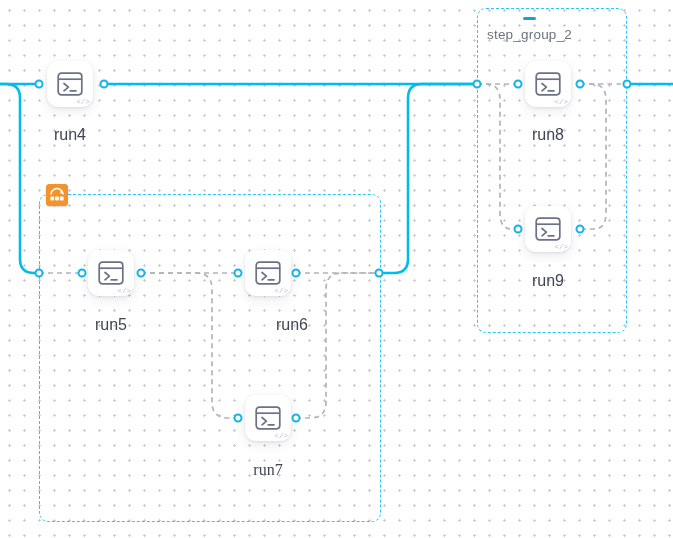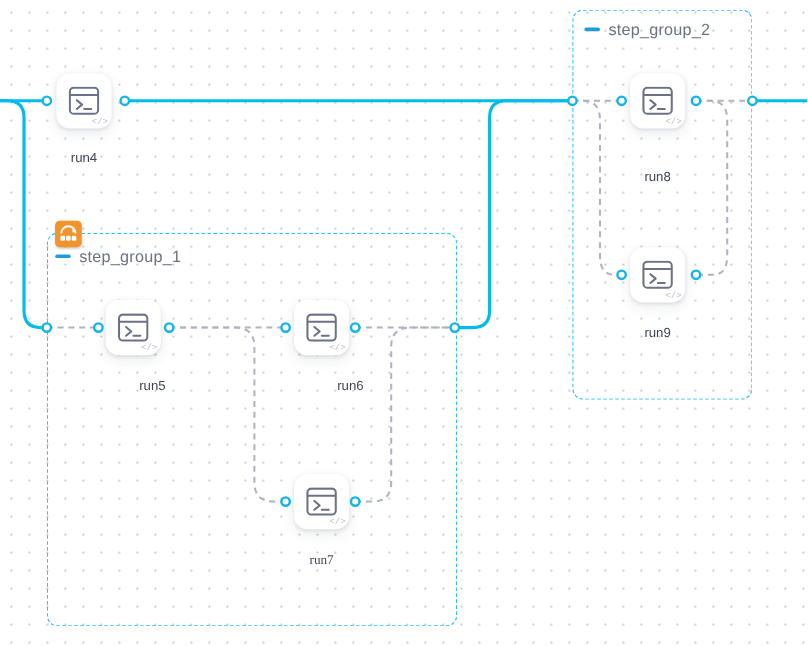--- a/index.html
+++ b/index.html
@@ -82,21 +82,21 @@
     position: absolute;
     right: 3px;
     bottom: 1px;
     font-size: 7.5px;
     line-height: 1;
     color: #b9bec9;
     font-family: "Liberation Mono", monospace;
   }
   .node-label {
     position: absolute;
-    font-size: 11px;
+    font-size: 16px;
     color: #3f4555;
     white-space: nowrap;
     text-align: center;
     transform: translateX(-50%);
   }
 
   
   .port {
     position: absolute;
     width: 9px;
@@ -153,28 +153,24 @@
     <svg width="22" height="22" viewBox="0 0 22 22">
       <rect x="0" y="0" width="22" height="22" rx="4" fill="#f3932b"></rect>
       <path d="M5 10.5 A6 6 0 0 1 17 10.5" fill="none" stroke="#ffffff" stroke-width="1.6"></path>
       <path d="M14.2 6.6 L17.3 8.2 L14.6 9.9 Z" fill="#ffffff"></path>
       <rect x="4.4" y="12.4" width="3.8" height="4.2" rx="1" fill="#ffffff"></rect>
       <rect x="9.1" y="12.4" width="3.8" height="4.2" rx="1" fill="#ffffff"></rect>
       <rect x="13.8" y="12.4" width="3.8" height="4.2" rx="1" fill="#ffffff"></rect>
     </svg>
   </div>
 
-  <div class="group-label" style="left:46px; top:206px;">
-    <span class="group-collapse"></span>
-    <span class="group-name">step_group_1</span>
-  </div>
 
   <div class="group-box" style="left:477px; top:8px; width:150px; height:325px;"></div>
 
-  <div class="group-label" style="left:487px; top:17px;">
+  <div class="group-label" style="left:487px; top:17px;flex-direction:column;">
     <span class="group-collapse"></span>
     <span class="group-name">step_group_2</span>
   </div>
 
   <div class="node" style="left:47px; top:61px;">
     <svg class="node-icon" width="26" height="24" viewBox="0 0 26 24">
       <rect x="1.2" y="1.2" width="23.6" height="21.6" rx="3.2" fill="none" stroke="#6b7186" stroke-width="1.7"></rect>
       <line x1="1.2" y1="7.2" x2="24.8" y2="7.2" stroke="#6b7186" stroke-width="1.7"></line>
       <path d="M7 11.5 L11.4 15.2 L7 18.8" fill="none" stroke="#6b7186" stroke-width="1.7" stroke-linecap="round" stroke-linejoin="round"></path>
       <line x1="13.2" y1="18.8" x2="19" y2="18.8" stroke="#6b7186" stroke-width="1.7" stroke-linecap="round"></line>
@@ -185,21 +181,21 @@
 
   <div class="node" style="left:88px; top:250px;">
     <svg class="node-icon" width="26" height="24" viewBox="0 0 26 24">
       <rect x="1.2" y="1.2" width="23.6" height="21.6" rx="3.2" fill="none" stroke="#6b7186" stroke-width="1.7"></rect>
       <line x1="1.2" y1="7.2" x2="24.8" y2="7.2" stroke="#6b7186" stroke-width="1.7"></line>
       <path d="M7 11.5 L11.4 15.2 L7 18.8" fill="none" stroke="#6b7186" stroke-width="1.7" stroke-linecap="round" stroke-linejoin="round"></path>
       <line x1="13.2" y1="18.8" x2="19" y2="18.8" stroke="#6b7186" stroke-width="1.7" stroke-linecap="round"></line>
     </svg>
     <span class="node-badge">&lt;/&gt;</span>
   </div>
-  <div class="node-label" style="left:111px; top:316px;margin-left:16px;">run5</div>
+  <div class="node-label" style="left:111px; top:316px;">run5</div>
 
   <div class="node" style="left:245px; top:250px;">
     <svg class="node-icon" width="26" height="24" viewBox="0 0 26 24">
       <rect x="1.2" y="1.2" width="23.6" height="21.6" rx="3.2" fill="none" stroke="#6b7186" stroke-width="1.7"></rect>
       <line x1="1.2" y1="7.2" x2="24.8" y2="7.2" stroke="#6b7186" stroke-width="1.7"></line>
       <path d="M7 11.5 L11.4 15.2 L7 18.8" fill="none" stroke="#6b7186" stroke-width="1.7" stroke-linecap="round" stroke-linejoin="round"></path>
       <line x1="13.2" y1="18.8" x2="19" y2="18.8" stroke="#6b7186" stroke-width="1.7" stroke-linecap="round"></line>
     </svg>
     <span class="node-badge">&lt;/&gt;</span>
   </div>
@@ -218,21 +214,21 @@
 
   <div class="node" style="left:525px; top:61px;">
     <svg class="node-icon" width="26" height="24" viewBox="0 0 26 24">
       <rect x="1.2" y="1.2" width="23.6" height="21.6" rx="3.2" fill="none" stroke="#6b7186" stroke-width="1.7"></rect>
       <line x1="1.2" y1="7.2" x2="24.8" y2="7.2" stroke="#6b7186" stroke-width="1.7"></line>
       <path d="M7 11.5 L11.4 15.2 L7 18.8" fill="none" stroke="#6b7186" stroke-width="1.7" stroke-linecap="round" stroke-linejoin="round"></path>
       <line x1="13.2" y1="18.8" x2="19" y2="18.8" stroke="#6b7186" stroke-width="1.7" stroke-linecap="round"></line>
     </svg>
     <span class="node-badge">&lt;/&gt;</span>
   </div>
-  <div class="node-label" style="left:548px; top:126px;margin-top:16px;">run8</div>
+  <div class="node-label" style="left:548px; top:126px;">run8</div>
 
   <div class="node" style="left:525px; top:206px;">
     <svg class="node-icon" width="26" height="24" viewBox="0 0 26 24">
       <rect x="1.2" y="1.2" width="23.6" height="21.6" rx="3.2" fill="none" stroke="#6b7186" stroke-width="1.7"></rect>
       <line x1="1.2" y1="7.2" x2="24.8" y2="7.2" stroke="#6b7186" stroke-width="1.7"></line>
       <path d="M7 11.5 L11.4 15.2 L7 18.8" fill="none" stroke="#6b7186" stroke-width="1.7" stroke-linecap="round" stroke-linejoin="round"></path>
       <line x1="13.2" y1="18.8" x2="19" y2="18.8" stroke="#6b7186" stroke-width="1.7" stroke-linecap="round"></line>
     </svg>
     <span class="node-badge">&lt;/&gt;</span>
   </div>

